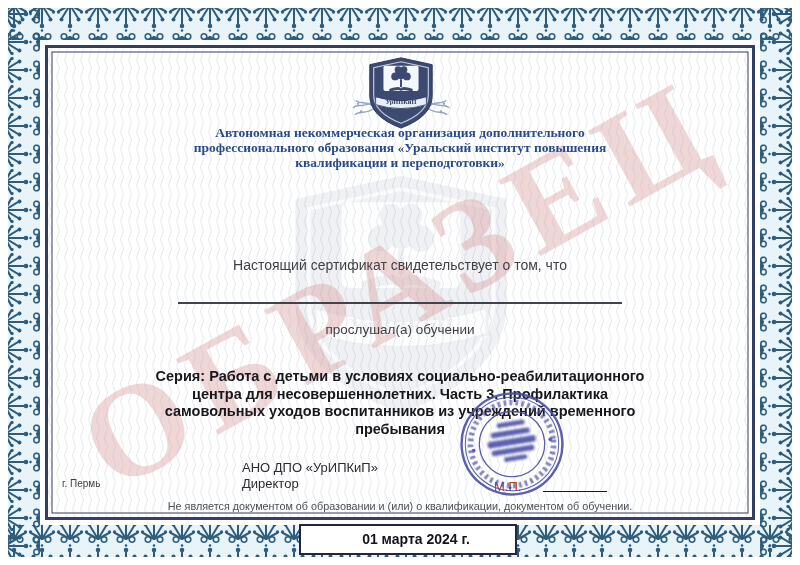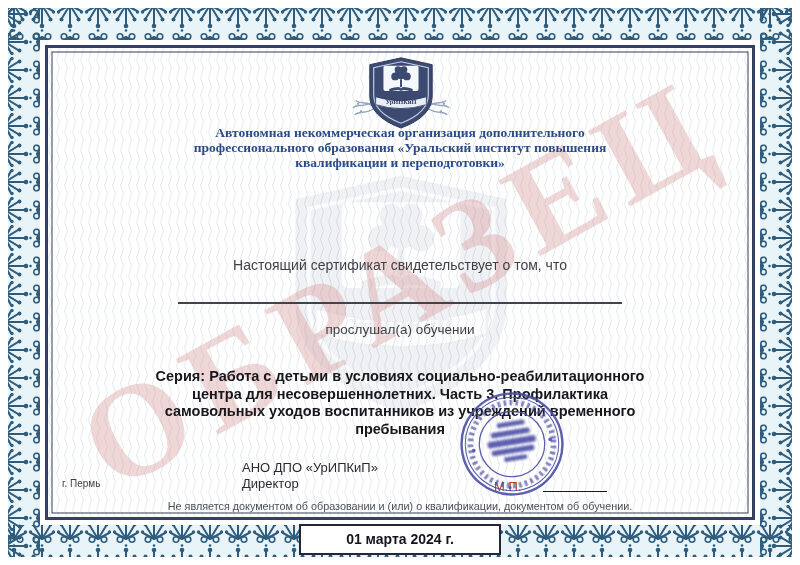--- a/index.html
+++ b/index.html
@@ -48,21 +48,21 @@
   .stamp{position:absolute;left:456px;top:388px;width:112px;height:112px;z-index:4;opacity:.9;}
   .city{position:absolute;left:62px;top:478px;font-size:10px;color:#404040;}
   .director{position:absolute;left:242px;top:460px;font-size:13px;line-height:16px;color:#2b2b31;}
   .seal-mark{position:absolute;left:494px;top:479px;font-size:13px;color:#c2410c;}
   .sig-line{position:absolute;left:543px;top:491px;width:64px;border-bottom:1.4px solid #1a1a1a;height:0;}
   .disclaimer{position:absolute;left:0;top:500px;width:800px;text-align:center;font-size:10.8px;color:#4a4f58;}
   
   .date-box{
     position:absolute;left:299px;top:524px;width:198px;height:27px;
     background:#fff;border:2px solid #26263a;z-index:7;
-    text-align:center;font-size:14px;font-weight:bold;line-height:27px;color:#14141c;
+    text-align:center;font-size:14px;font-weight:bold;line-height:27px;color:#14141c;padding-left:16px;
   }
 </style>
 </head>
 <body>
 
 <div class="page">
 
   <div class="content-clip">
     <svg class="waves-svg" width="708" height="473">
       <defs>

